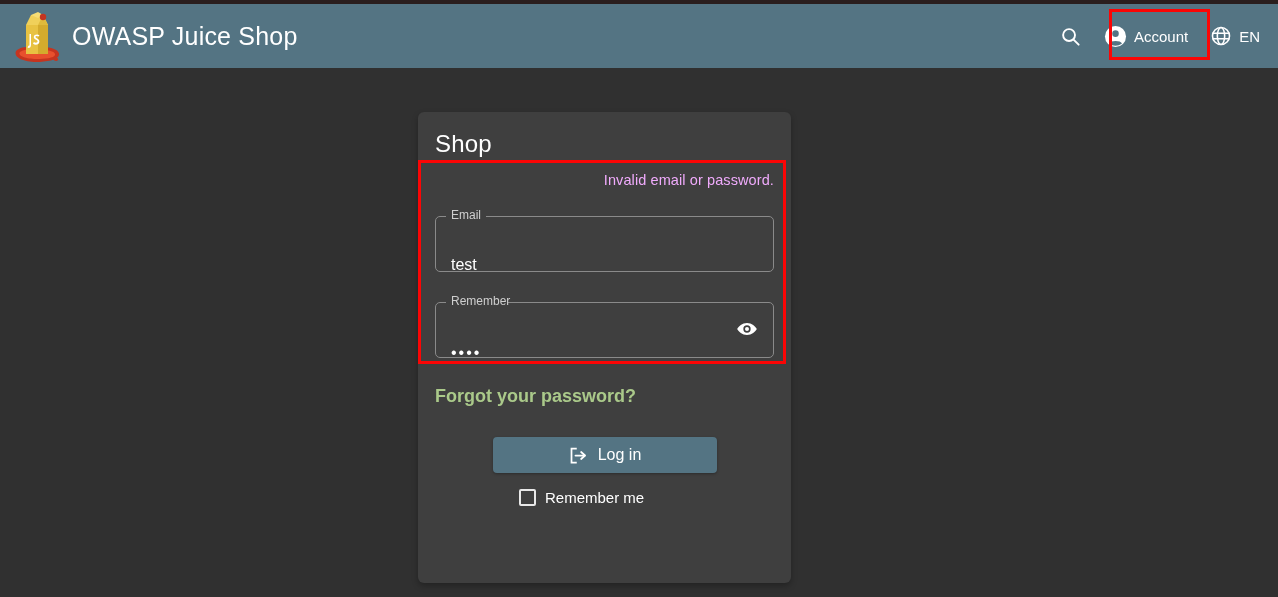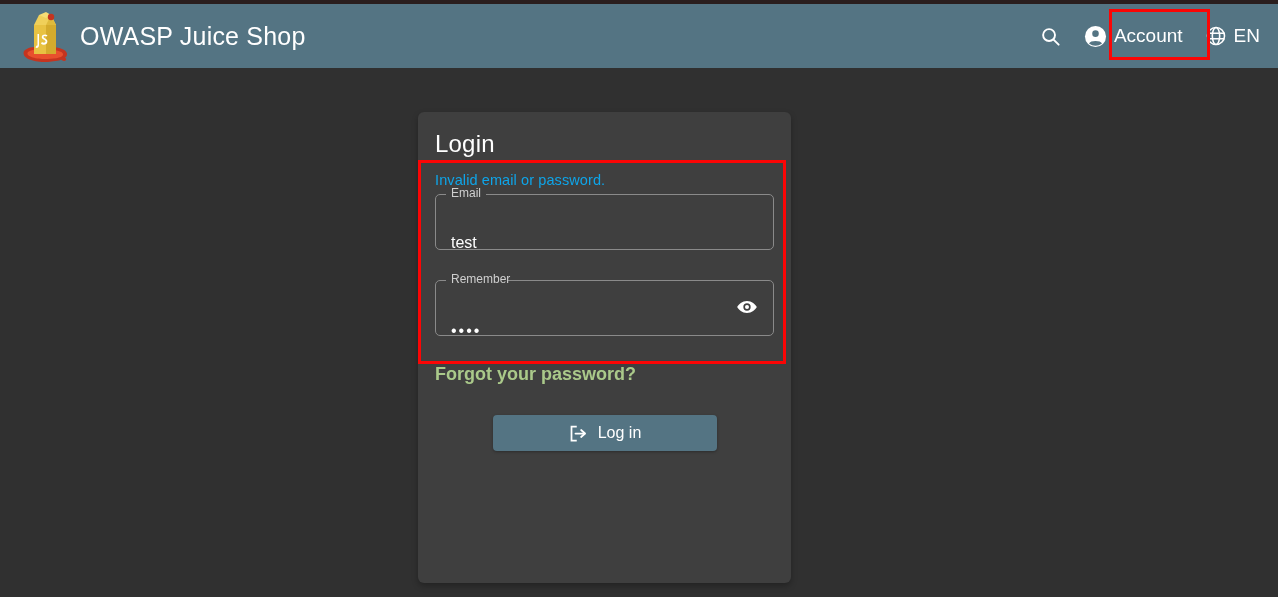--- a/index.html
+++ b/index.html
@@ -28,21 +28,21 @@
 
   
   .toolbar {
     position: absolute;
     top: 4px; left: 0;
     width: 1278px;
     height: 64px;
     background: #547483;
     display: flex;
     align-items: center;
-    padding: 0 8px 0 20px;
+    padding: 0 8px 0 12px;
   }
 
   .brand {
     display: flex;
     align-items: center;
     gap: 0px;
   }
 
   .logo {
     width: 52px;
@@ -71,21 +71,21 @@
   .tb-btn {
     display: flex;
     align-items: center;
     justify-content: center;
     gap: 7px;
     height: 40px;
     border: none;
     background: transparent;
     color: #ffffff;
     font-family: "Liberation Sans", sans-serif;
-    font-size: 19px;
+    font-size: 15px;
     cursor: pointer;
     padding: 0 10px;
     white-space: nowrap;
   }
 
   .tb-icon-only { width: 42px; padding: 0; }
 
   .account-wrap {
     position: relative;
     margin: 0 2px;
@@ -131,23 +131,24 @@
     padding: 18px 0 0 17px;
     letter-spacing: .2px;
   }
 
   .card-body {
     padding: 14px 17px 0 17px;
   }
 
   .error-msg {
     font-size: 14.5px;
-    color: #0ea5e9;
-    margin-bottom: 6px;
+    color: #f0abfc;
+    margin-bottom: 28px;
     letter-spacing: .1px;
+    text-align: right;
   }
 
   
   .field {
     position: relative;
     height: 56px;
     margin-bottom: 30px;
   }
 
   .field .outline {
@@ -363,21 +364,21 @@
 
   </div>
 </div>
 
 <div class="hl-account"></div>
 
 <div class="page">
 
   <div class="login-card">
 
-    <div class="card-title">Login</div>
+    <div class="card-title">Shop</div>
 
     <div class="card-body">
 
       <div class="error-msg">Invalid email or password.</div>
 
       
       <div class="field">
         <div class="outline"></div>
         <div class="notch" style="width:40px"></div>
         <div class="flabel">Email</div>
@@ -408,20 +409,24 @@
             <svg width="21" height="21" viewBox="0 0 24 24" fill="none" stroke="#ffffff" stroke-width="2">
               <path d="M9 4 H4 V20 H9" stroke-linecap="square"></path>
               <line x1="8.5" y1="12" x2="19" y2="12" stroke-linecap="round"></line>
               <polyline points="15,8 19.5,12 15,16" stroke-linejoin="round" stroke-linecap="round"></polyline>
             </svg>
           </span>
           <span>Log in</span>
         </button>
       </div>
 
+      <div class="remember-row">
+        <span class="cb-box"></span>
+        <span class="remember-label">Remember me</span>
+      </div>
 
     </div>
 
 
   </div>
 </div>
 
 <div class="hl-form"></div>
 
 </body></html>

